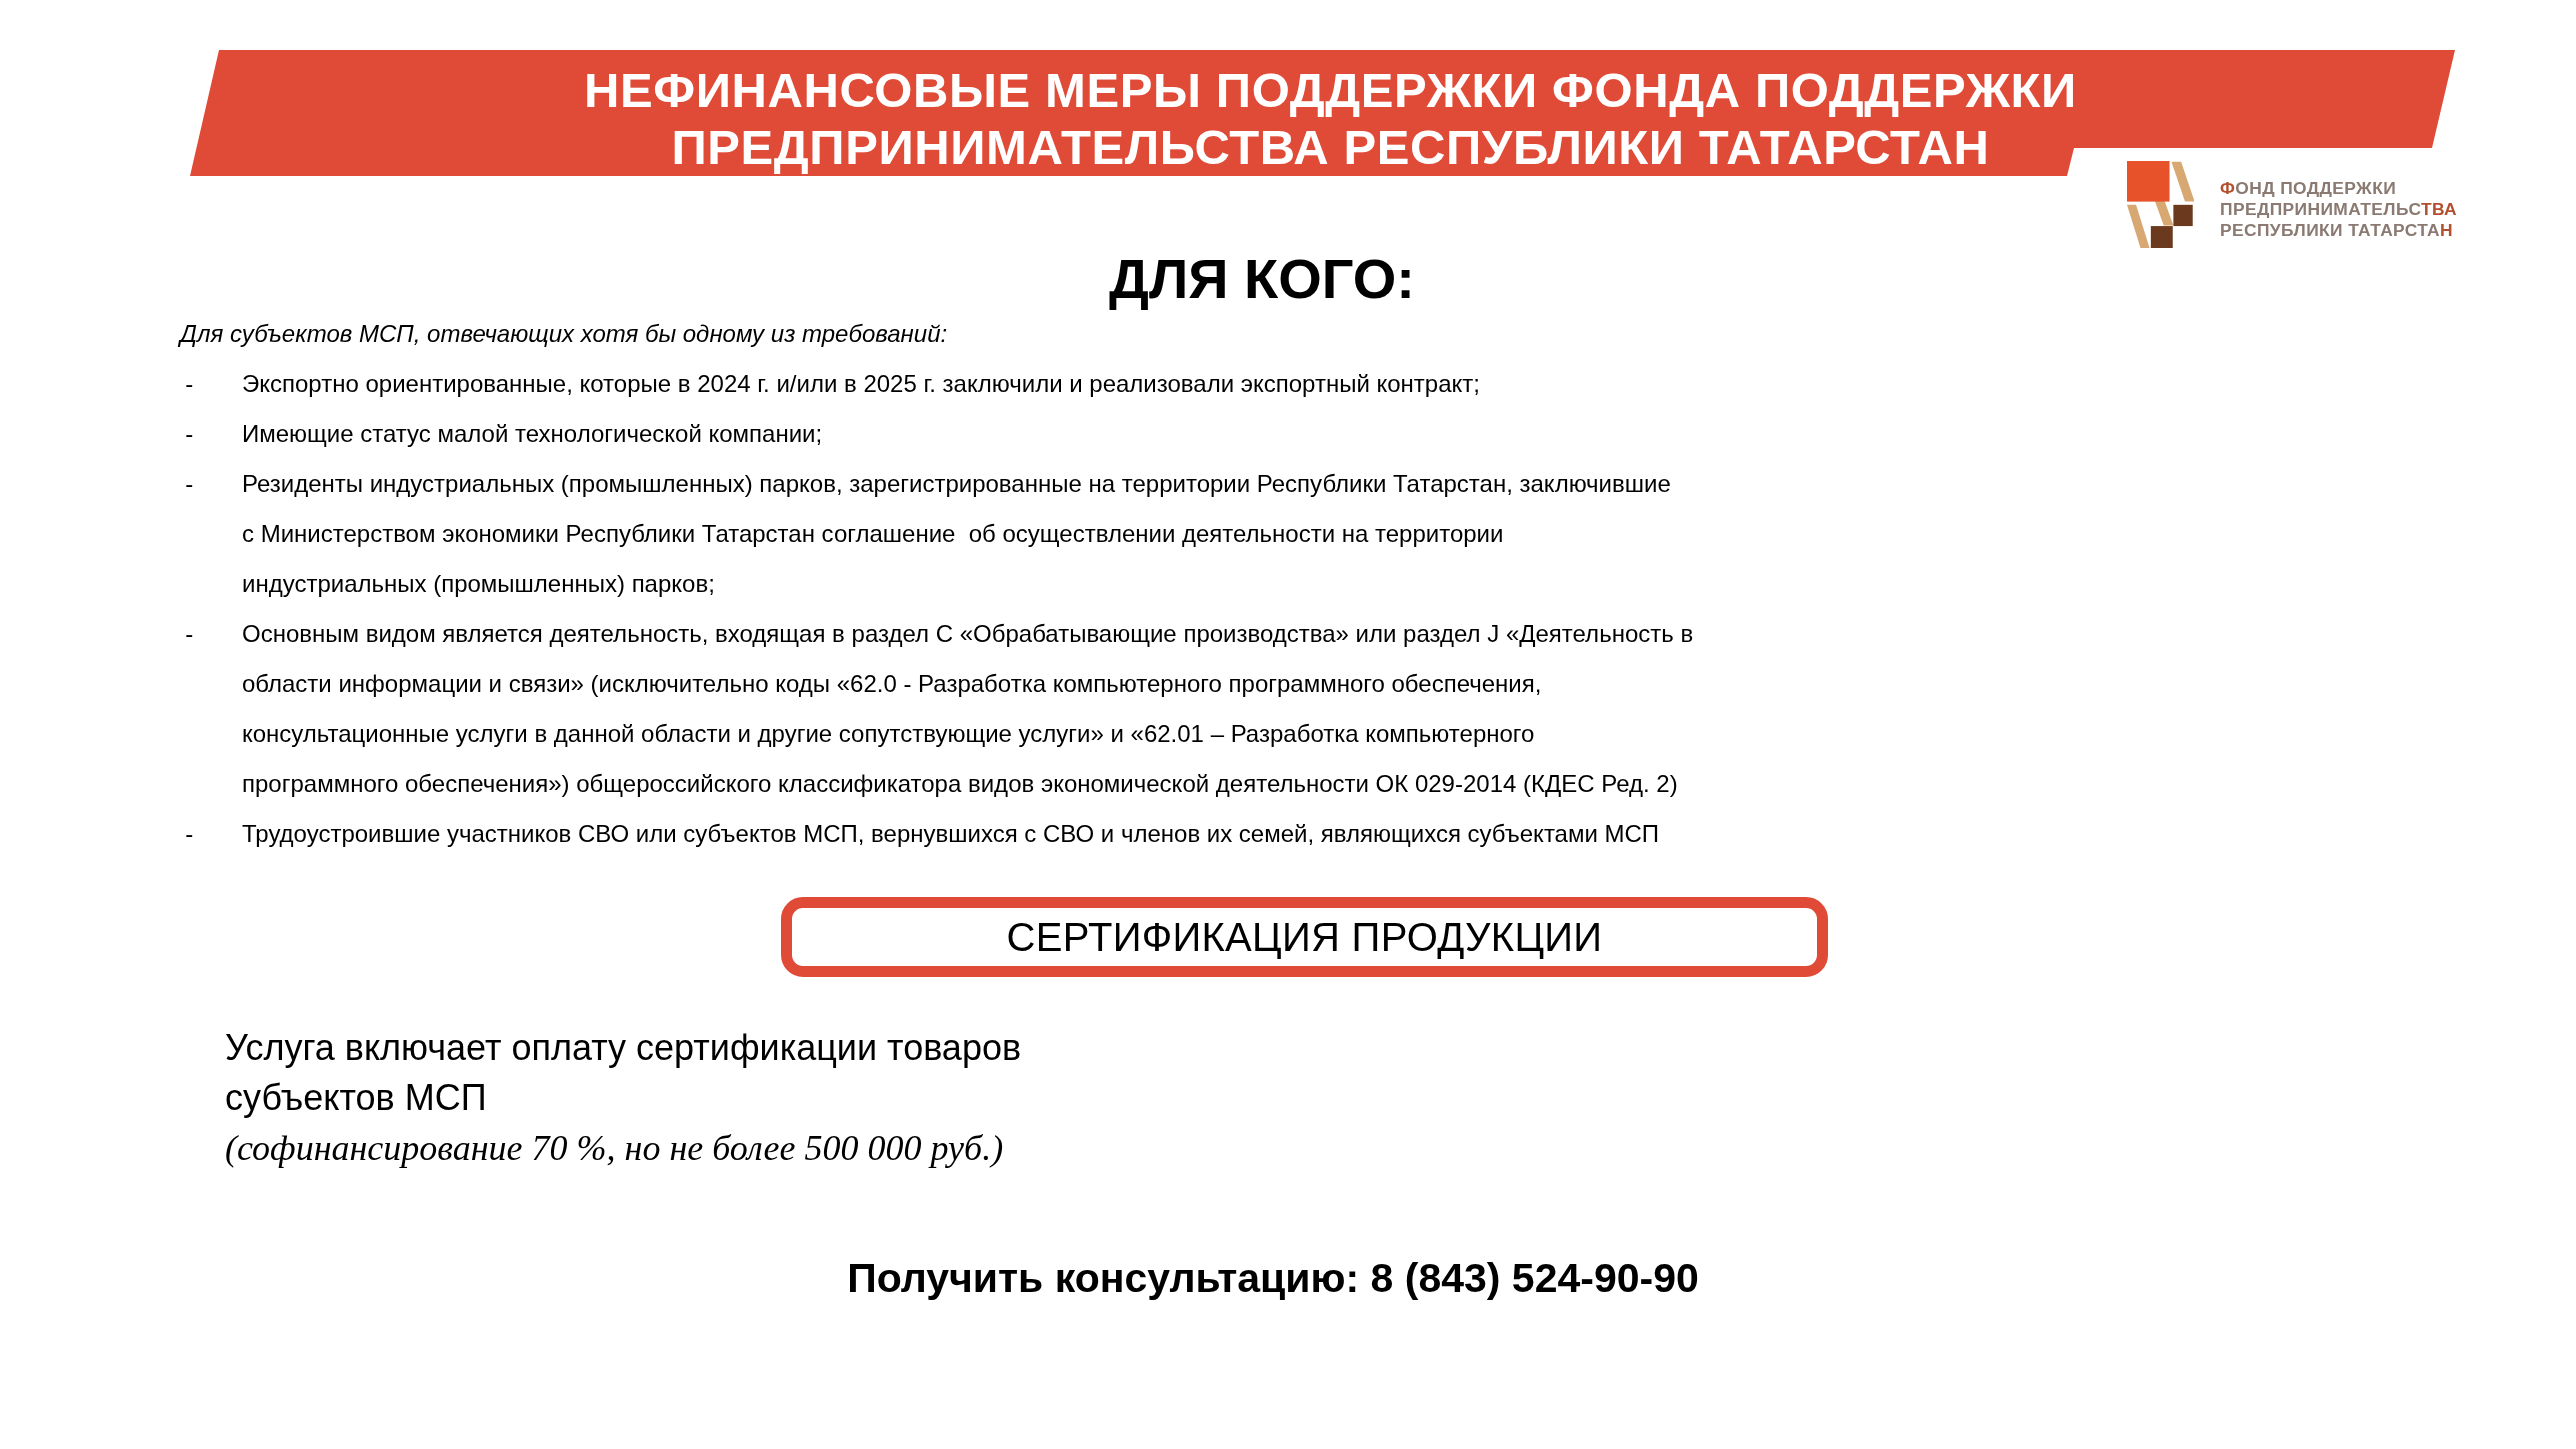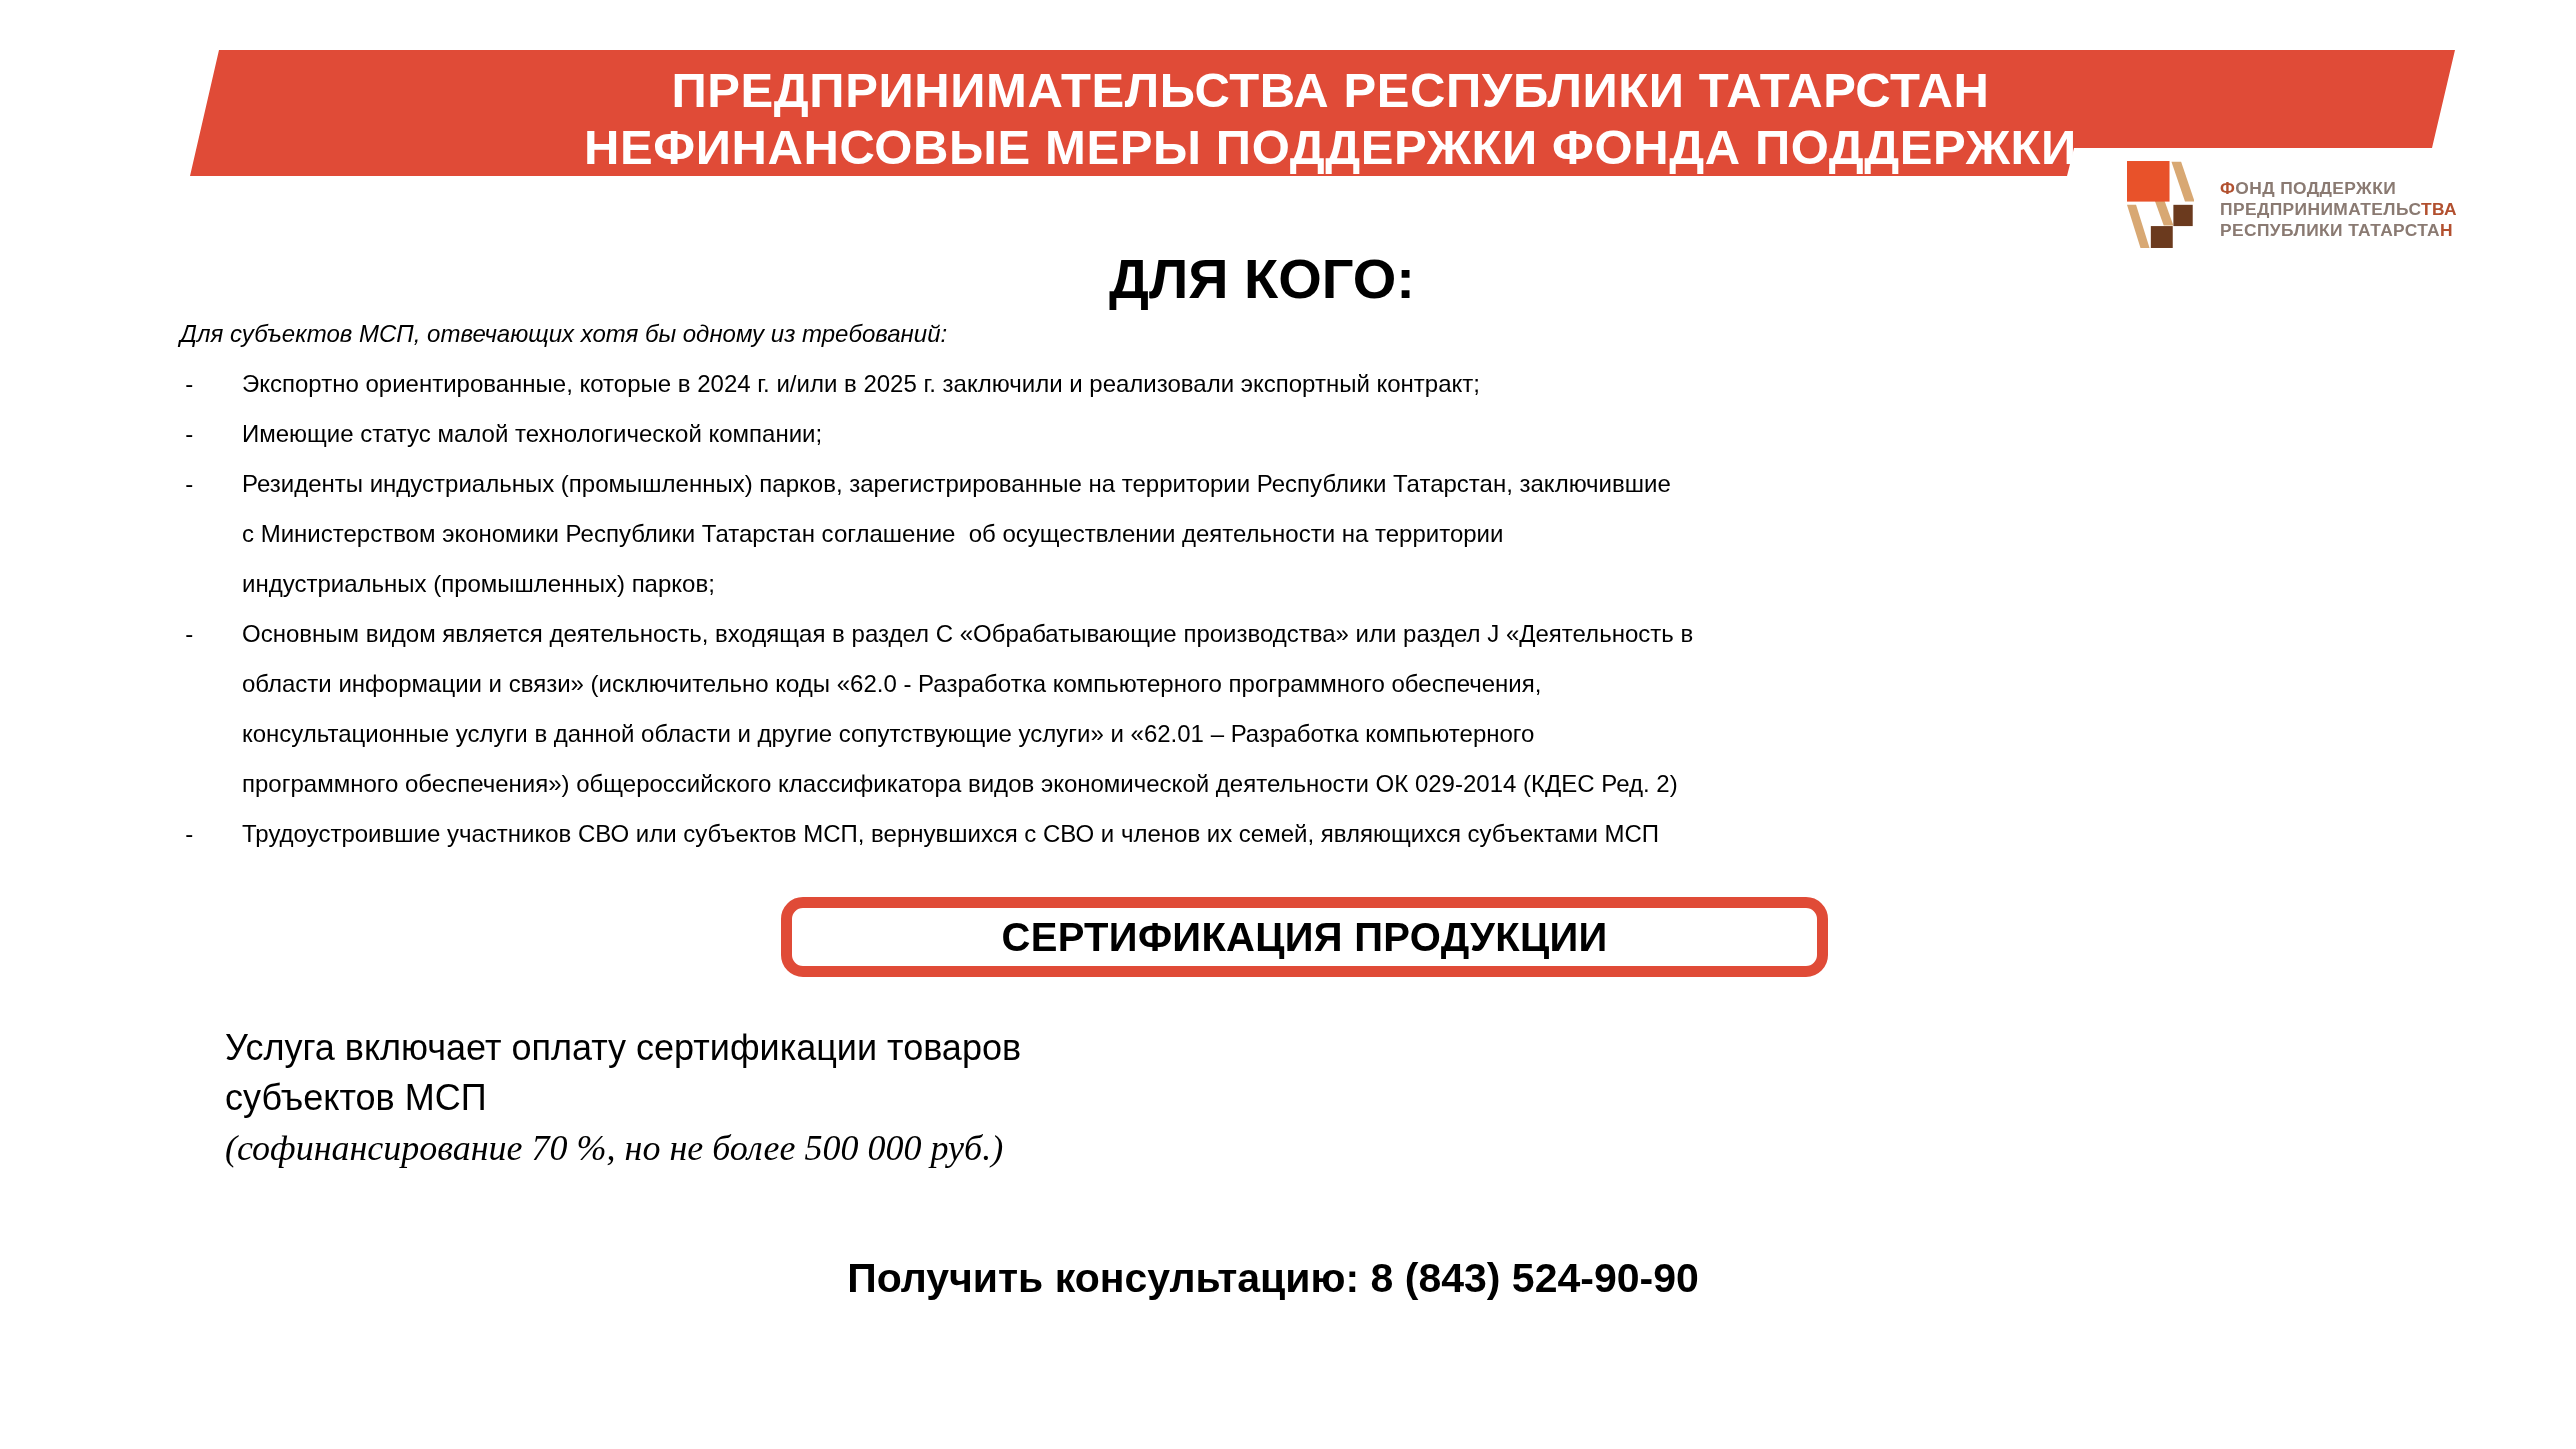--- a/index.html
+++ b/index.html
@@ -58,43 +58,43 @@
   ul.bullets{list-style:none;margin:0;padding:0;}
   ul.bullets li{position:relative;padding-left:62px;}
   ul.bullets .marker{position:absolute;left:5.2px;top:0;}
   ul.bullets .btext{white-space:pre-wrap;display:block;}
 
   
   .offer-box{
     position:absolute;left:781px;top:897px;width:1047px;height:80px;
     box-sizing:border-box;border:11px solid var(--accent);border-radius:22px;
     background:#ffffff;display:flex;align-items:center;justify-content:center;
-    font-size:40px;font-weight:bold;letter-spacing:0.3px;
+    font-size:40px;font-weight:normal;letter-spacing:0.3px;
   }
 
   
   .offer-desc{
     position:absolute;left:225px;top:1023px;width:2190px;
     font-size:36px;line-height:50px;
   }
   .offer-desc .it{font-style:italic;font-family:Liberation Serif, serif;}
 
   
   .phone-line{
     position:absolute;left:178px;top:1255px;width:2190px;
     text-align:center;font-size:41px;font-weight:bold;
   }
 </style>
 </head>
 <body>
 
 <div class="banner-shape"></div>
 <div class="banner-title">
+  <div>НЕФИНАНСОВЫЕ МЕРЫ ПОДДЕРЖКИ ФОНДА ПОДДЕРЖКИ</div>
   <div>ПРЕДПРИНИМАТЕЛЬСТВА РЕСПУБЛИКИ ТАТАРСТАН</div>
-  <div>НЕФИНАНСОВЫЕ МЕРЫ ПОДДЕРЖКИ ФОНДА ПОДДЕРЖКИ</div>
 </div>
 
 <div class="logo">
   <svg class="logo-mark" viewBox="0 0 104 135" xmlns="http://www.w3.org/2000/svg">
     <polygon class="tan" points="69,1 84,1 105,63 90,63"></polygon>
     <polygon class="tan" points="34,36 49,36 72,100 57,100"></polygon>
     <polygon class="tan" points="0,68 14,68 35,135 21,135"></polygon>
     <rect class="orange" x="0" y="0" width="66" height="63"></rect>
     <rect class="brown" x="72" y="68" width="30" height="33"></rect>
     <rect class="brown" x="37" y="101" width="34" height="34"></rect>

